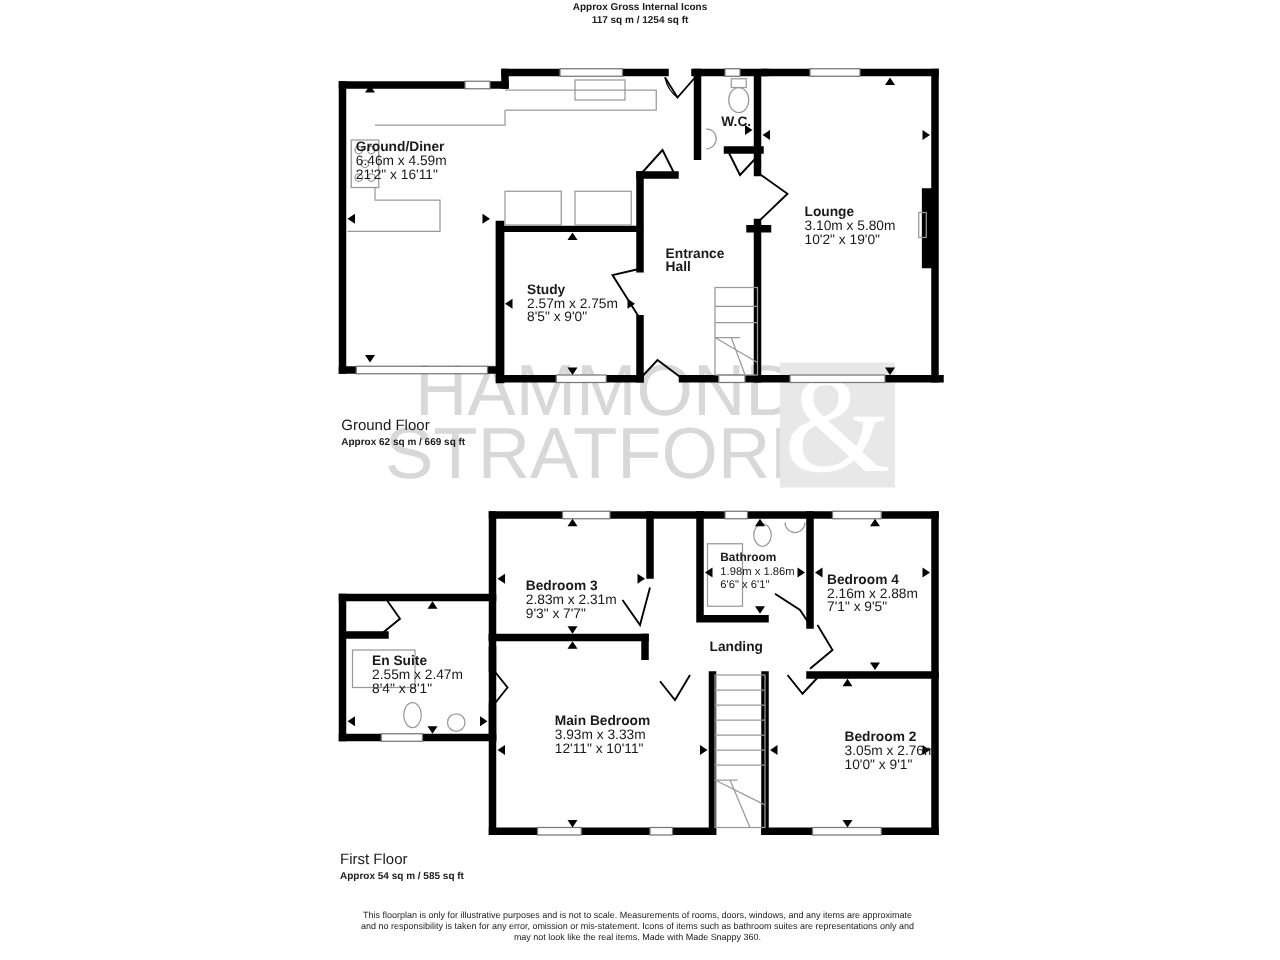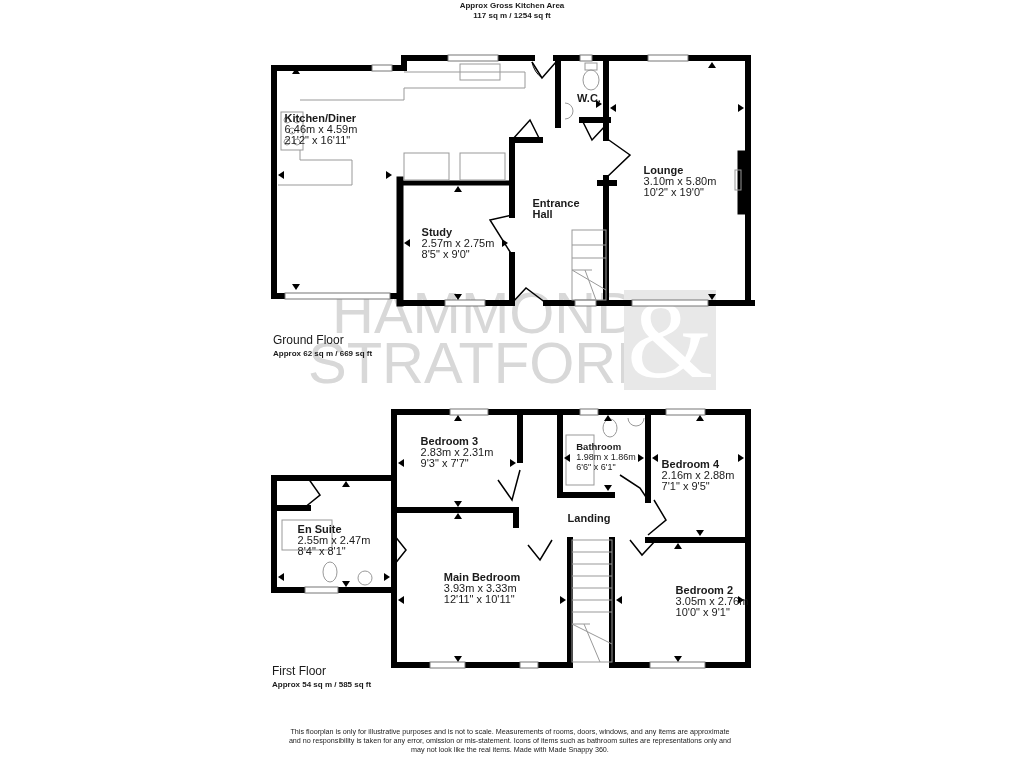--- a/index.html
+++ b/index.html
@@ -13,21 +13,21 @@
   .room.small .n{font-size:9.5px;}
   .floorlbl{font-size:12px;}
   .floorarea{font-size:8px;font-weight:bold;margin-top:2px;}
   .wm{color:#d8d8d8;font-size:58px;letter-spacing:0px;line-height:50px;font-weight:normal;}
   .disc{left:250px;width:520px;top:727px;text-align:center;font-size:7.2px;line-height:9px;color:#222;}
 </style>
 </head>
 <body>
 
 <div class="abs hdr">
-  <div>Approx Gross Kitchen Area</div>
+  <div>Approx Gross Internal Icons</div>
   <div>117 sq m / 1254 sq ft</div>
 </div>
 
 <div class="abs wm" style="left:332px;top:288px;">HAMMOND</div>
 <div class="abs wm" style="left:308px;top:338px;">STRATFORD</div>
 <div class="abs" style="left:624px;top:290px;width:92px;height:100px;background:#e8e8e8;">
   <div style="color:#fff;font-size:110px;line-height:100px;text-align:center;font-family:'Liberation Serif',serif;">&amp;</div>
 </div>
 
 <svg class="plan" width="1024" height="768">
@@ -206,21 +206,21 @@
       <path d="M566 600 l-6 4 v-8z"></path>
     <path d="M458 662 l4 -6 h-8z"></path>
     <path d="M616 600 l6 4 v-8z"></path>
       <path d="M744 600 l-6 4 v-8z"></path>
     <path d="M678 543 l4 6 h-8z"></path>
       <path d="M678 662 l4 -6 h-8z"></path>
   </g>
 </svg>
 
 <div class="room" style="left:321px;top:113px;">
-  <div class="n">Kitchen/Diner</div>
+  <div class="n">Ground/Diner</div>
   <div>6.46m x 4.59m</div>
   <div>21'2" x 16'11"</div>
 </div>
 <div class="room" style="left:589px;top:93px;">
   <div class="n">W.C.</div>
 </div>
 <div class="room" style="left:680px;top:165px;">
   <div class="n">Lounge</div>
   <div>3.10m x 5.80m</div>
   <div>10'2" x 19'0"</div>
@@ -233,21 +233,21 @@
 <div class="room" style="left:556px;top:198px;">
   <div class="n">Entrance</div>
   <div class="n">Hall</div>
 </div>
 
 <div class="abs" style="left:273px;top:333px;">
   <div class="floorlbl">Ground Floor</div>
   <div class="floorarea">Approx 62 sq m / 669 sq ft</div>
 </div>
 
-<div class="room" style="left:457px;top:436px;">
+<div class="room" style="left:457px;top:464px;">
   <div class="n">Bedroom 3</div>
   <div>2.83m x 2.31m</div>
   <div>9'3" x 7'7"</div>
 </div>
 <div class="room small" style="left:606px;top:442px;">
   <div class="n">Bathroom</div>
   <div>1.98m x 1.86m</div>
   <div>6'6" x 6'1"</div>
 </div>
 <div class="room" style="left:698px;top:459px;">
@@ -267,21 +267,21 @@
   <div class="n">Main Bedroom</div>
   <div>3.93m x 3.33m</div>
   <div>12'11" x 10'11"</div>
 </div>
 <div class="room" style="left:680px;top:585px;margin-left:32px;">
   <div class="n">Bedroom 2</div>
   <div>3.05m x 2.76m</div>
   <div>10'0" x 9'1"</div>
 </div>
 
-<div class="abs" style="left:272px;top:664px;">
+<div class="abs" style="left:272px;top:680px;">
   <div class="floorlbl">First Floor</div>
   <div class="floorarea">Approx 54 sq m / 585 sq ft</div>
 </div>
 
 <div class="abs disc">
   <div>This floorplan is only for illustrative purposes and is not to scale. Measurements of rooms, doors, windows, and any items are approximate</div>
   <div>and no responsibility is taken for any error, omission or mis-statement. Icons of items such as bathroom suites are representations only and</div>
   <div>may not look like the real items. Made with Made Snappy 360.</div>
 </div>
 

